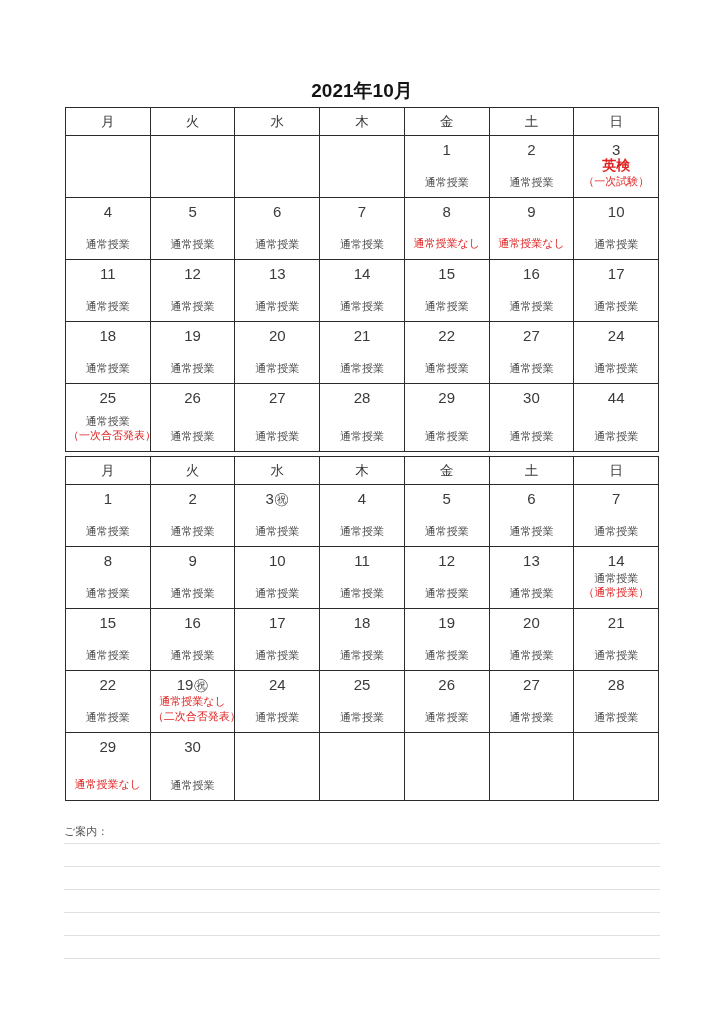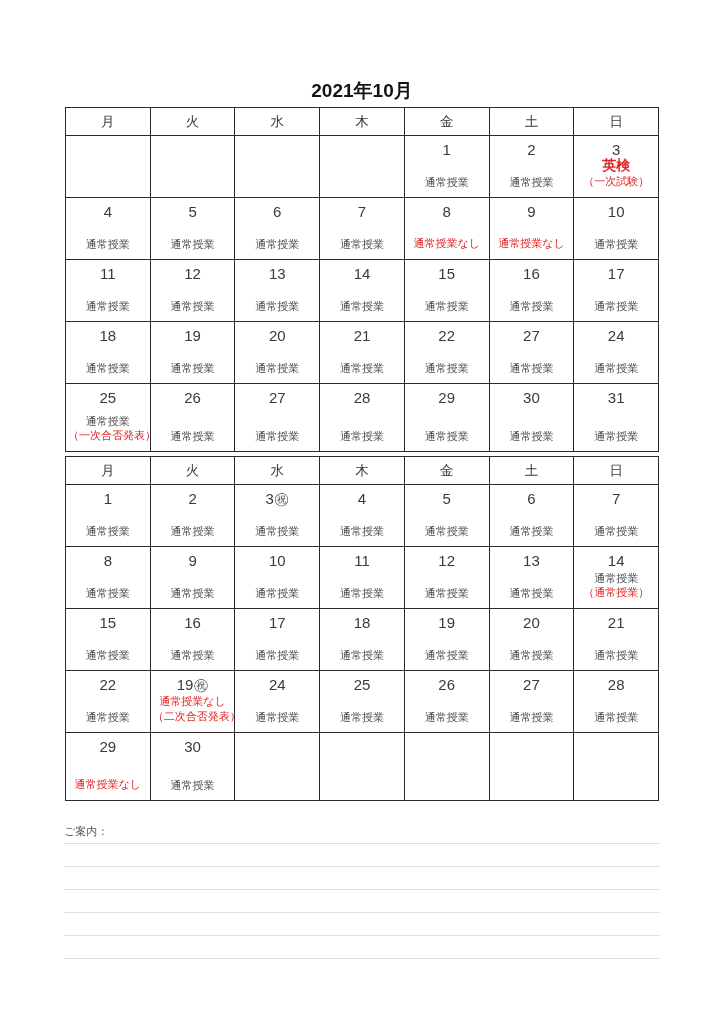--- a/index.html
+++ b/index.html
@@ -289,21 +289,21 @@
           <div class="note">通常授業</div>
         </div>
       </div>
       <div class="cell">
         <div class="day">30</div>
         <div class="notes">
           <div class="note">通常授業</div>
         </div>
       </div>
       <div class="cell">
-        <div class="day">31</div>
+        <div class="day">44</div>
         <div class="notes">
           <div class="note">通常授業</div>
         </div>
       </div>
     </div>
 
   <div class="calendar" id="cal-1">
       <div class="hd">月</div>
       <div class="hd">火</div>
       <div class="hd">水</div>

